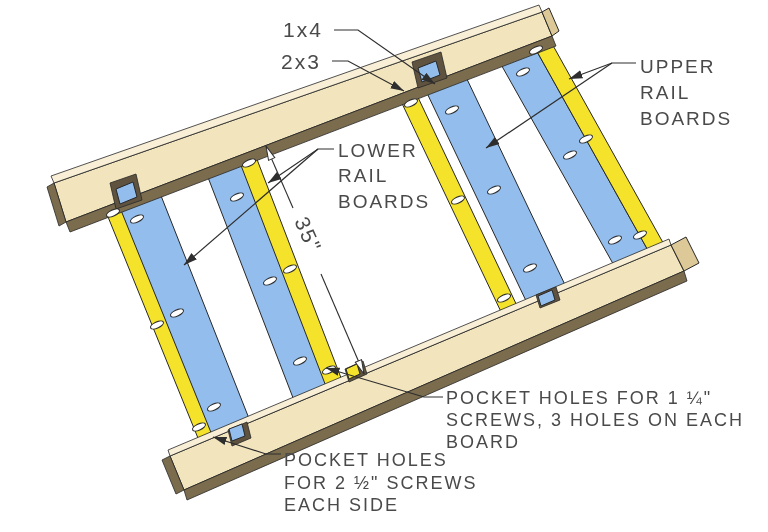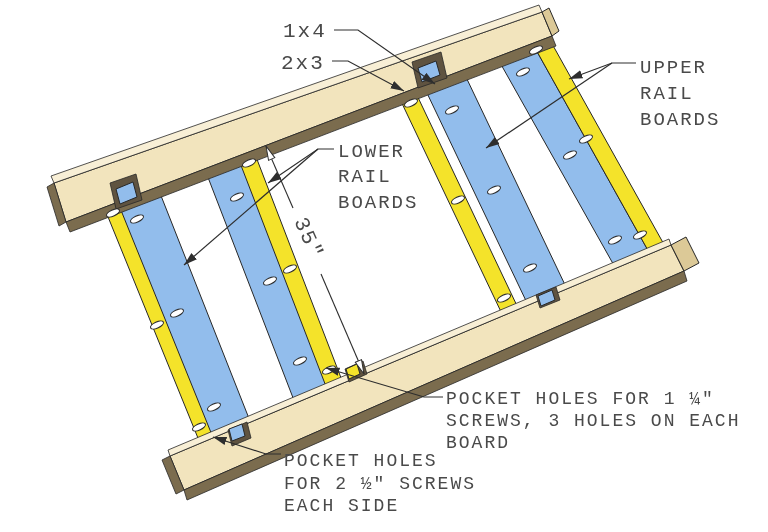--- a/index.html
+++ b/index.html
@@ -1,17 +1,17 @@
 <!DOCTYPE html>
 <html style="--background: #ffffff; --wood_face: #f2e4bd; --wood_face_light: #f8efd6; --wood_end: #dcc997; --wood_dark: #7b6c4e; --notch_dark: #5f5340; --board_yellow: #f4e32a; --board_yellow_dark: #b0a81e; --board_blue: #92bdec; --board_blue_dark: #5d8cc7; --outline: #272727; --leader: #2e2e2e; --label_text: #4a4a4a;"><head>
 <meta charset="utf-8">
 <style>
   html,body{margin:0;padding:0;background:#ffffff;}
   .stage{position:relative;width:768px;height:532px;background:var(--background,#fff);overflow:hidden;
-         font-family:Liberation Mono, monospace;}
+         font-family:Liberation Sans, sans-serif;}
   svg{display:block}
   .wood   {fill:var(--wood_face);stroke:var(--outline);stroke-width:1;}
   .woodl  {fill:var(--wood_face_light);stroke:var(--outline);stroke-width:.8;}
   .woodend{fill:var(--wood_end);stroke:var(--outline);stroke-width:1;}
   .woode  {fill:var(--wood_dark);stroke:var(--outline);stroke-width:.8;}
   .ntch   {fill:var(--notch_dark);stroke:var(--outline);stroke-width:.8;}
   .yb     {fill:var(--board_yellow);stroke:var(--outline);stroke-width:1;}
   .ybd    {fill:var(--board_yellow_dark);stroke:var(--outline);stroke-width:.8;}
   .bb     {fill:var(--board_blue);stroke:var(--outline);stroke-width:1;}
   .bbd    {fill:var(--board_blue_dark);stroke:var(--outline);stroke-width:.8;}

